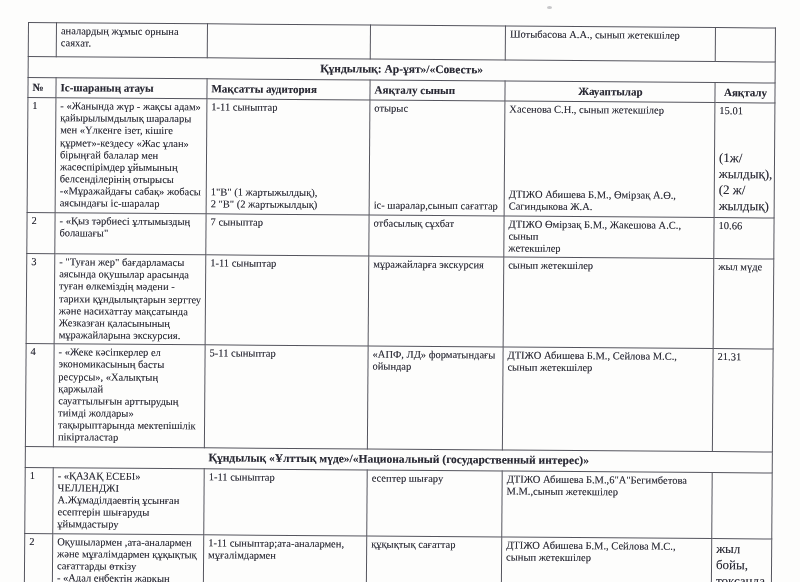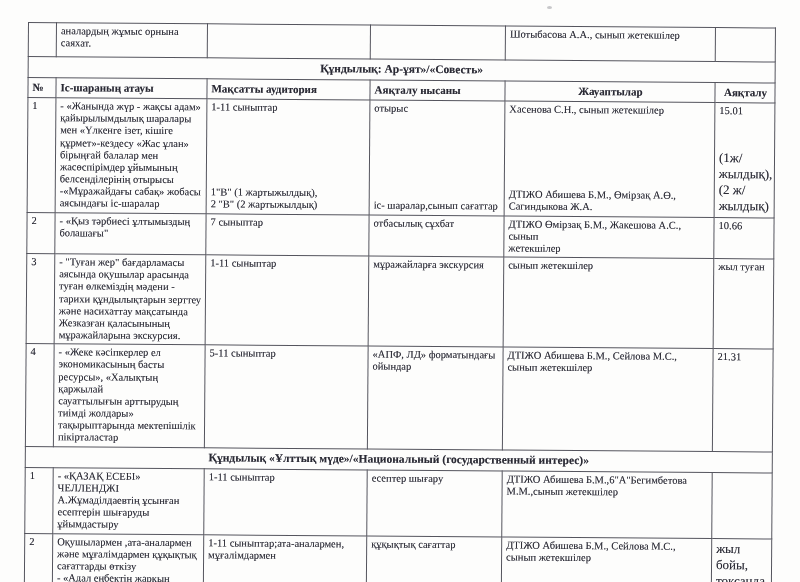--- a/index.html
+++ b/index.html
@@ -72,21 +72,21 @@
           </td>
           <td></td>
         </tr>
         <tr style="height: 21px;">
           <td colspan="6" class="section-title">Құндылық: Ар-ұят»/«Совесть»</td>
         </tr>
         <tr style="height: 20px;">
           <th>№</th>
           <th>Іс-шараның атауы</th>
           <th>Мақсатты аудитория</th>
-          <th>Аяқталу нысаны</th>
+          <th>Аяқталу сынып</th>
           <th class="center">Жауаптылар</th>
           <th class="center">Аяқталу</th>
         </tr>
         <tr style="height: 105px;">
           <td>
             <div class="blk">1</div>
           </td>
           <td>
             <div class="blk">- «Жанында жүр - жақсы адам»
 қайырылымдылық  шаралары
@@ -156,21 +156,21 @@
           <td>
             <div class="blk">1-11 сыныптар</div>
           </td>
           <td>
             <div class="blk">мұражайларға экскурсия</div>
           </td>
           <td>
             <div class="blk">сынып жетекшілер</div>
           </td>
           <td>
-            <div class="blk">жыл туған</div>
+            <div class="blk">жыл мүде</div>
           </td>
         </tr>
         <tr style="height: 88px;">
           <td>
             <div class="blk">4</div>
           </td>
           <td>
             <div class="blk">- «Жеке  кәсіпкерлер ел
 экономикасының басты
 ресурсы», «Халықтың қаржылай

